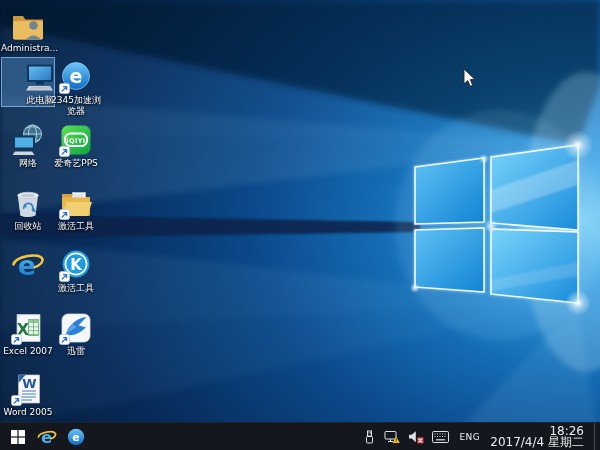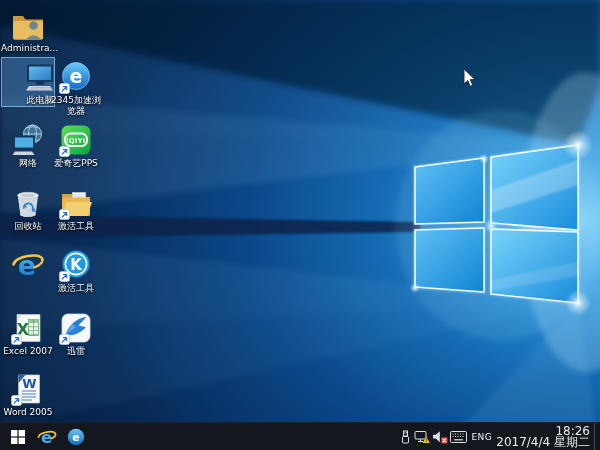--- a/index.html
+++ b/index.html
@@ -37,21 +37,21 @@
   
   #taskbar{
     position:absolute;left:0;bottom:0;width:600px;height:28px;
     background:#14171d;display:flex;align-items:center;
     border-top:1px solid rgba(255,255,255,.05);box-sizing:border-box;
   }
   .tb-left{display:flex;align-items:center;height:100%;}
   .tb-btn{width:29px;height:100%;display:flex;align-items:center;justify-content:center;
     background:transparent;border:none;padding:0;cursor:pointer;}
   .tb-btn:first-child{margin-left:3px;}
-  .tb-right{margin-left:auto;display:flex;align-items:center;gap:2px;height:100%;padding-right:0;}
+  .tb-right{margin-left:auto;display:flex;align-items:center;gap:8px;height:100%;padding-right:0;}
   .tray-icon{display:flex;align-items:center;justify-content:center;}
   .tray-lang{font-size:9px;color:#eceff2;letter-spacing:.5px;padding:0 2px;}
   .tray-clock{font-size:12px;line-height:10.5px;color:#eceff2;text-align:right;padding-right:2px;}
   .show-desktop{width:5px;height:100%;border-left:1px solid rgba(255,255,255,.22);}
 
   #cursor{position:absolute;left:463px;top:68px;width:13px;height:20px;z-index:50;pointer-events:none;}
 </style>
 </head>
 <body>
 

